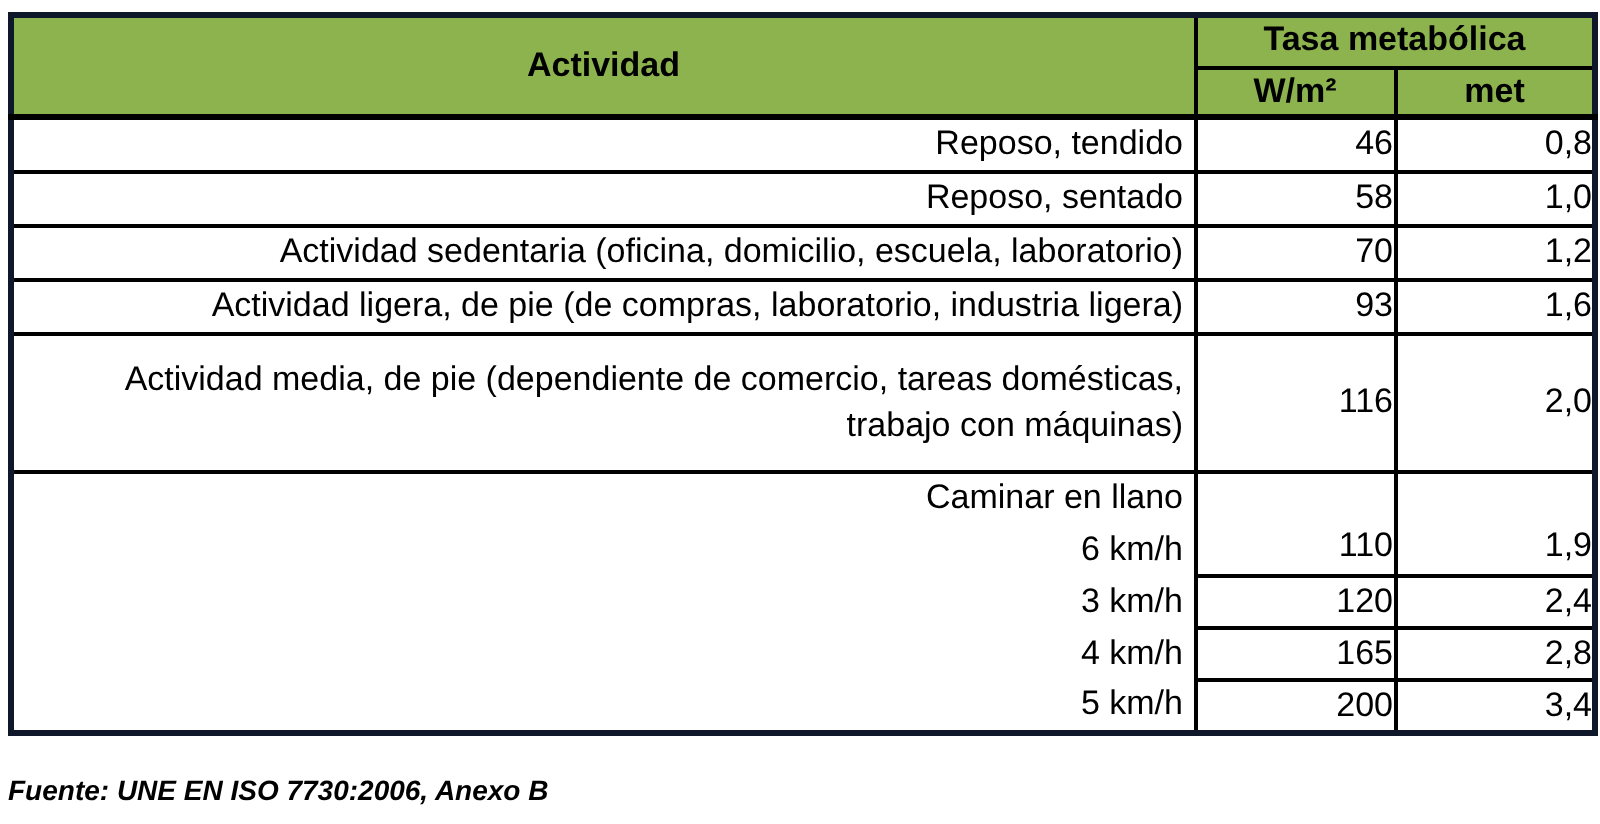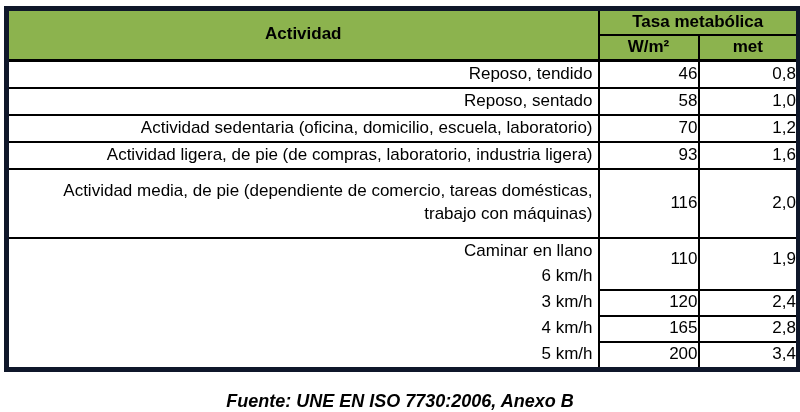--- a/index.html
+++ b/index.html
@@ -9,21 +9,21 @@
     background: #ffffff;
     font-family: "Liberation Sans", sans-serif;
     color: #000000;
   }
   .page { padding: 6px 4px 0 4px; }
 
   table.metabolic {
     border-collapse: collapse;
     table-layout: fixed;
     width: 792px;
-    border: 5px solid #0f172a;
+    border: 3px solid #0f172a;
   }
   col.c-act { width: 592px; }
   col.c-w   { width: 100px; }
   col.c-met { width: 100px; }
 
   th, td {
     border: 2px solid #000;
     font-size: 17px;
     line-height: 1.35;
     padding: 0;
@@ -50,29 +50,29 @@
   }
   tr.r    { height: 27px; }
   tr.tall { height: 69px; }
   tr.walk { height: 26px; margin-left: 24px; }
 
   td.walk-first { border-bottom: none; vertical-align: middle; }
   td.walk-left  { border-top: none; border-bottom: none; }
   td.indent     { padding-left: 168px; }
   td.merged2 {
     vertical-align: bottom;
-    padding-bottom: 18px;
+    padding-bottom: 2px;
   }
 
   .caption {
     margin-top: 19px;
-    text-align: center;
+    text-align: left;
     font-style: italic;
     font-weight: 700;
-    font-size: 18px;
+    font-size: 14px;
     color: #000;
   }
 </style>
 </head>
 <body>
 
 <div class="page">
 
   <table class="metabolic">
     <colgroup>

